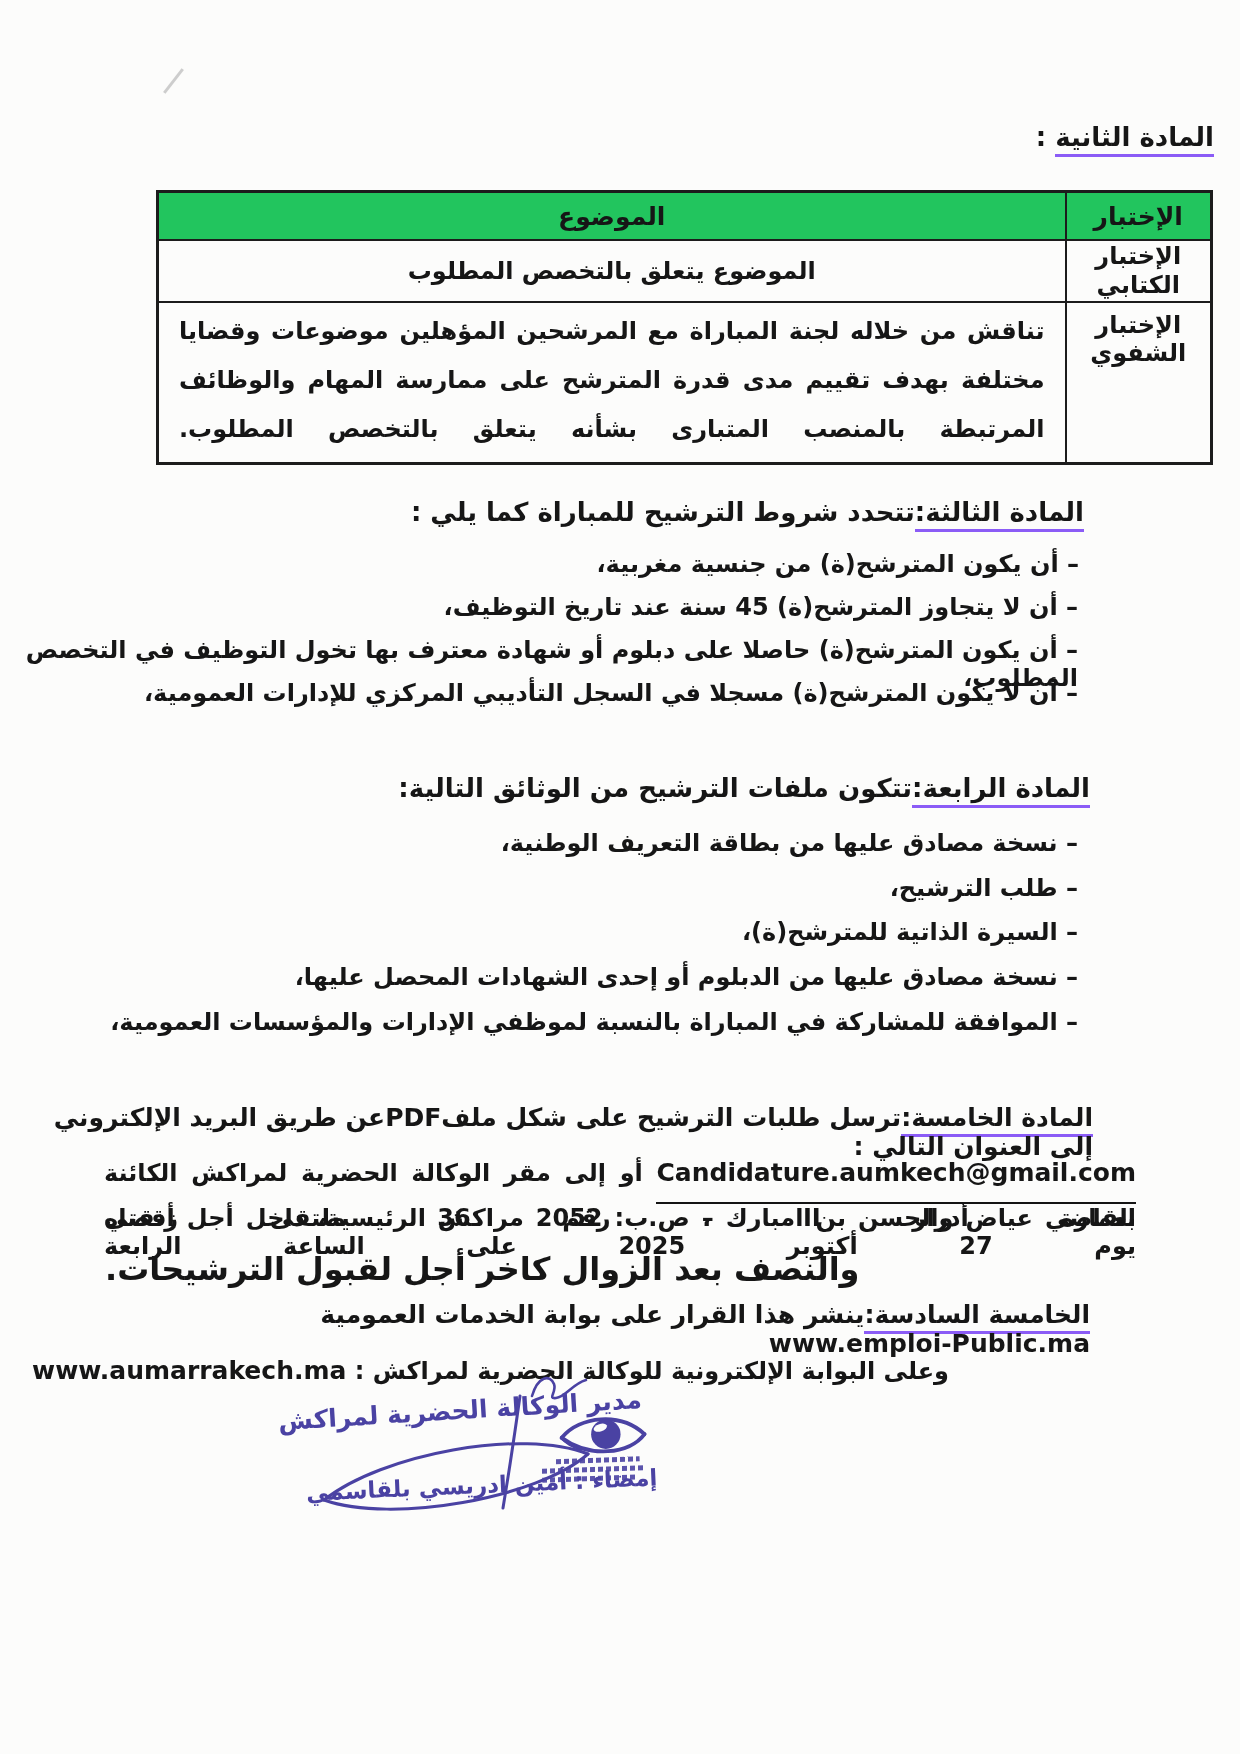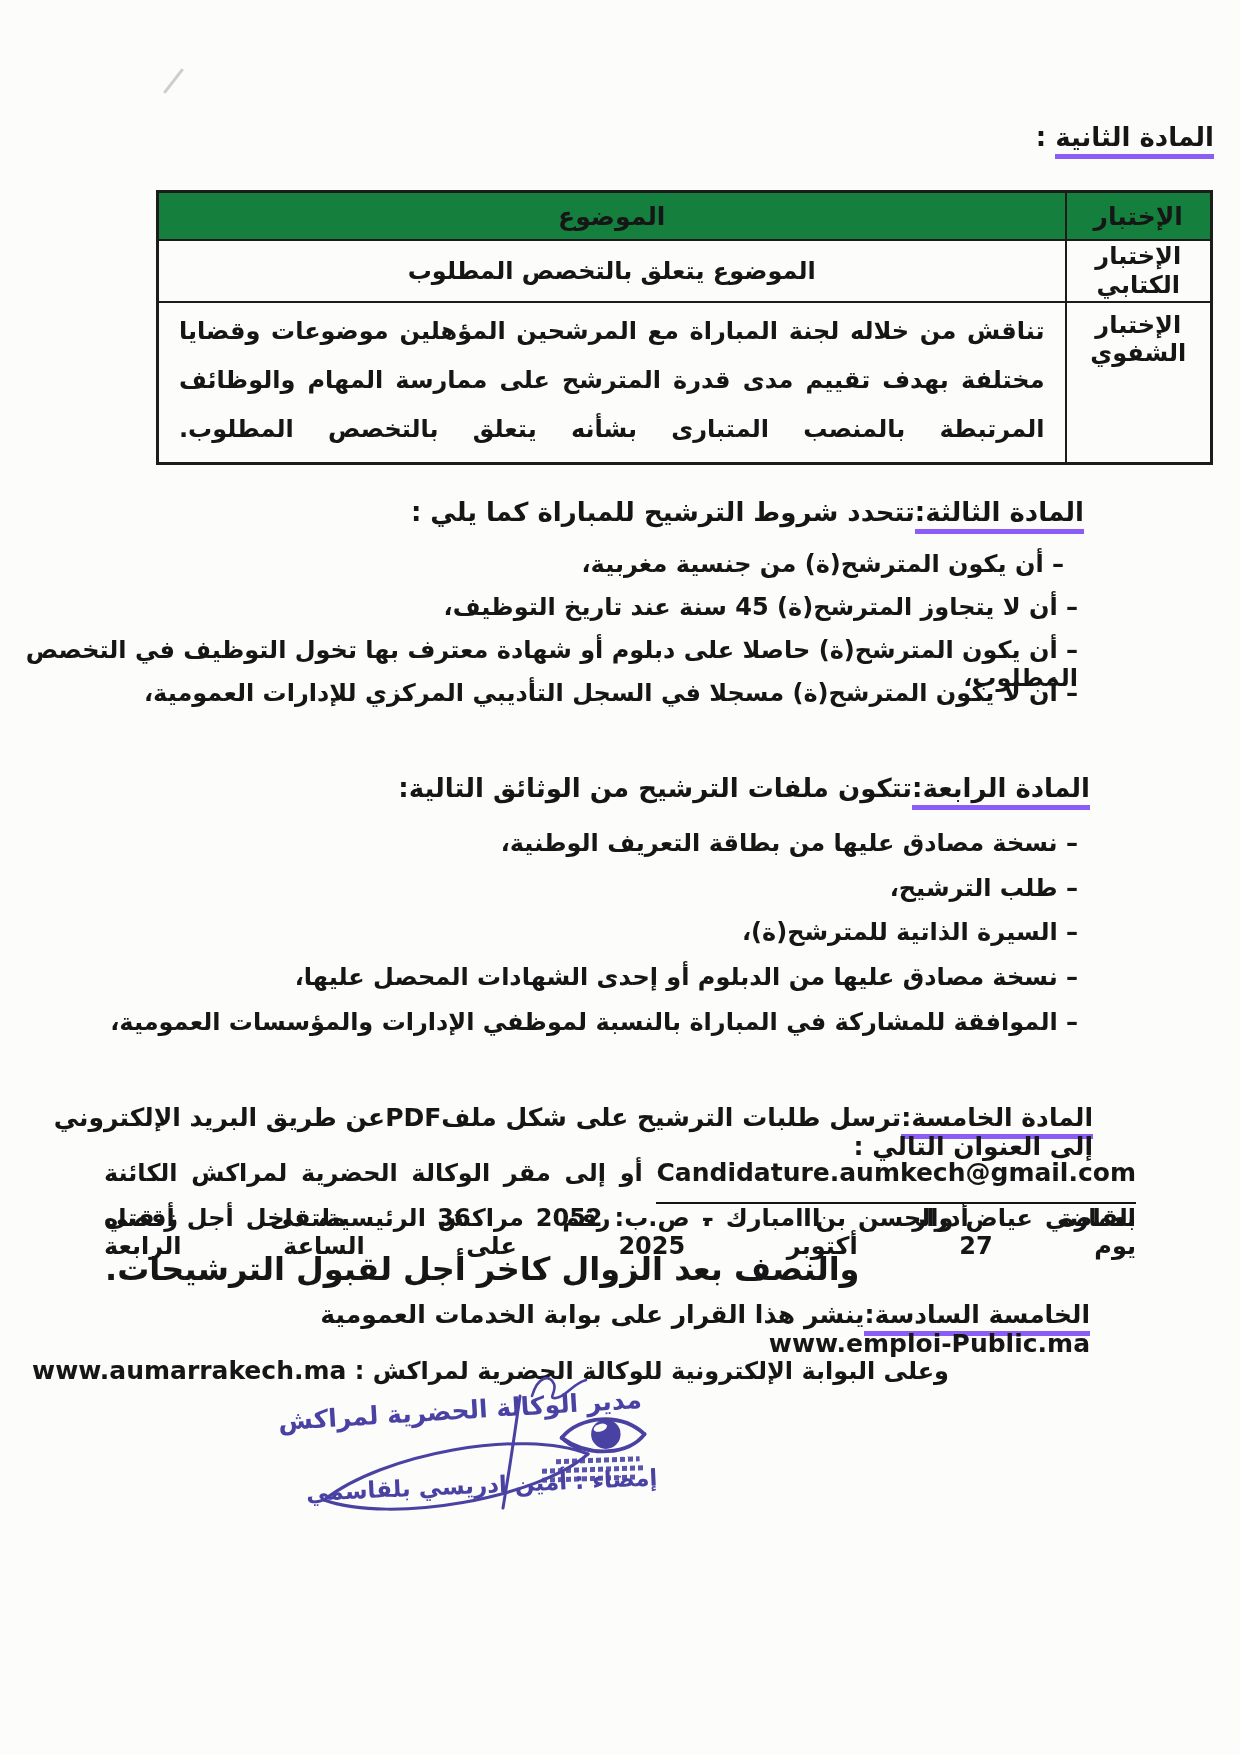--- a/index.html
+++ b/index.html
@@ -6,50 +6,50 @@
   body{
     width:1240px;height:1754px;position:relative;
     background:#fcfcfb;
     font-family:"DejaVu Sans","Liberation Sans",sans-serif;
     color:#161616;font-weight:700;
     overflow:hidden;
   }
   .abs{position:absolute;}
   .rtl{direction:rtl;unicode-bidi:isolate;text-align:right;}
   .ltr{direction:ltr;unicode-bidi:isolate;display:inline-block;}
-  .underlined{border-bottom:5px solid #8b5cf6;padding-bottom:2px;}
+  .underlined{border-bottom:3px solid #8b5cf6;padding-bottom:2px;}
 
   
   .artifact-scratch{left:172px;top:66px;width:3px;height:30px;background:#b9b9b9;
     transform:rotate(38deg);opacity:.7;}
 
   
   .article2-title{top:122px;right:26px;font-size:27px;}
 
   
   .exam-table{position:absolute;left:156px;top:190px;width:1057px;
     border-collapse:collapse;table-layout:fixed;}
   .exam-table th,.exam-table td{border:2.2px solid #1c1c1c;font-weight:700;}
   .exam-table{border:3px solid #1c1c1c;}
-  .exam-table th{background:#15803d;height:44px;font-size:25px;text-align:center;}
+  .exam-table th{background:#22c55e;height:44px;font-size:25px;text-align:center;}
   .col-exam{width:146px;}
   .cell-exam{font-size:24px;text-align:center;line-height:1.2;white-space:pre-line;
     vertical-align:middle;}
   .row-written td{height:54px;}
   .row-oral td{height:86px;}
   .row-oral .cell-exam{vertical-align:top;padding-top:8px;}
   .cell-subject{font-size:24px;text-align:center;vertical-align:middle;padding:0 16px;}
   .row-oral .cell-subject{text-align:justify;text-align-last:justify;line-height:2.05;
     padding:4px 20px 8px 20px;}
 
   
   .sec-heading{font-size:26px;}
   .bullet{font-size:24px;}
   .a3-head{top:497px;right:156px;}
-  .a3-i0{top:550px;right:176px;}
+  .a3-i0{top:550px;right:161px;}
   .a3-i1{top:593px;right:162px;}
   .a3-i2{top:636px;right:162px;}
   .a3-i3{top:679px;right:162px;}
 
   .a4-head{top:773px;right:150px;}
   .a4-i0{top:829px;right:162px;}
   .a4-i1{top:874px;right:162px;}
   .a4-i2{top:918px;right:162px;}
   .a4-i3{top:963px;right:162px;}
   .a4-i4{top:1008px;right:162px;}

